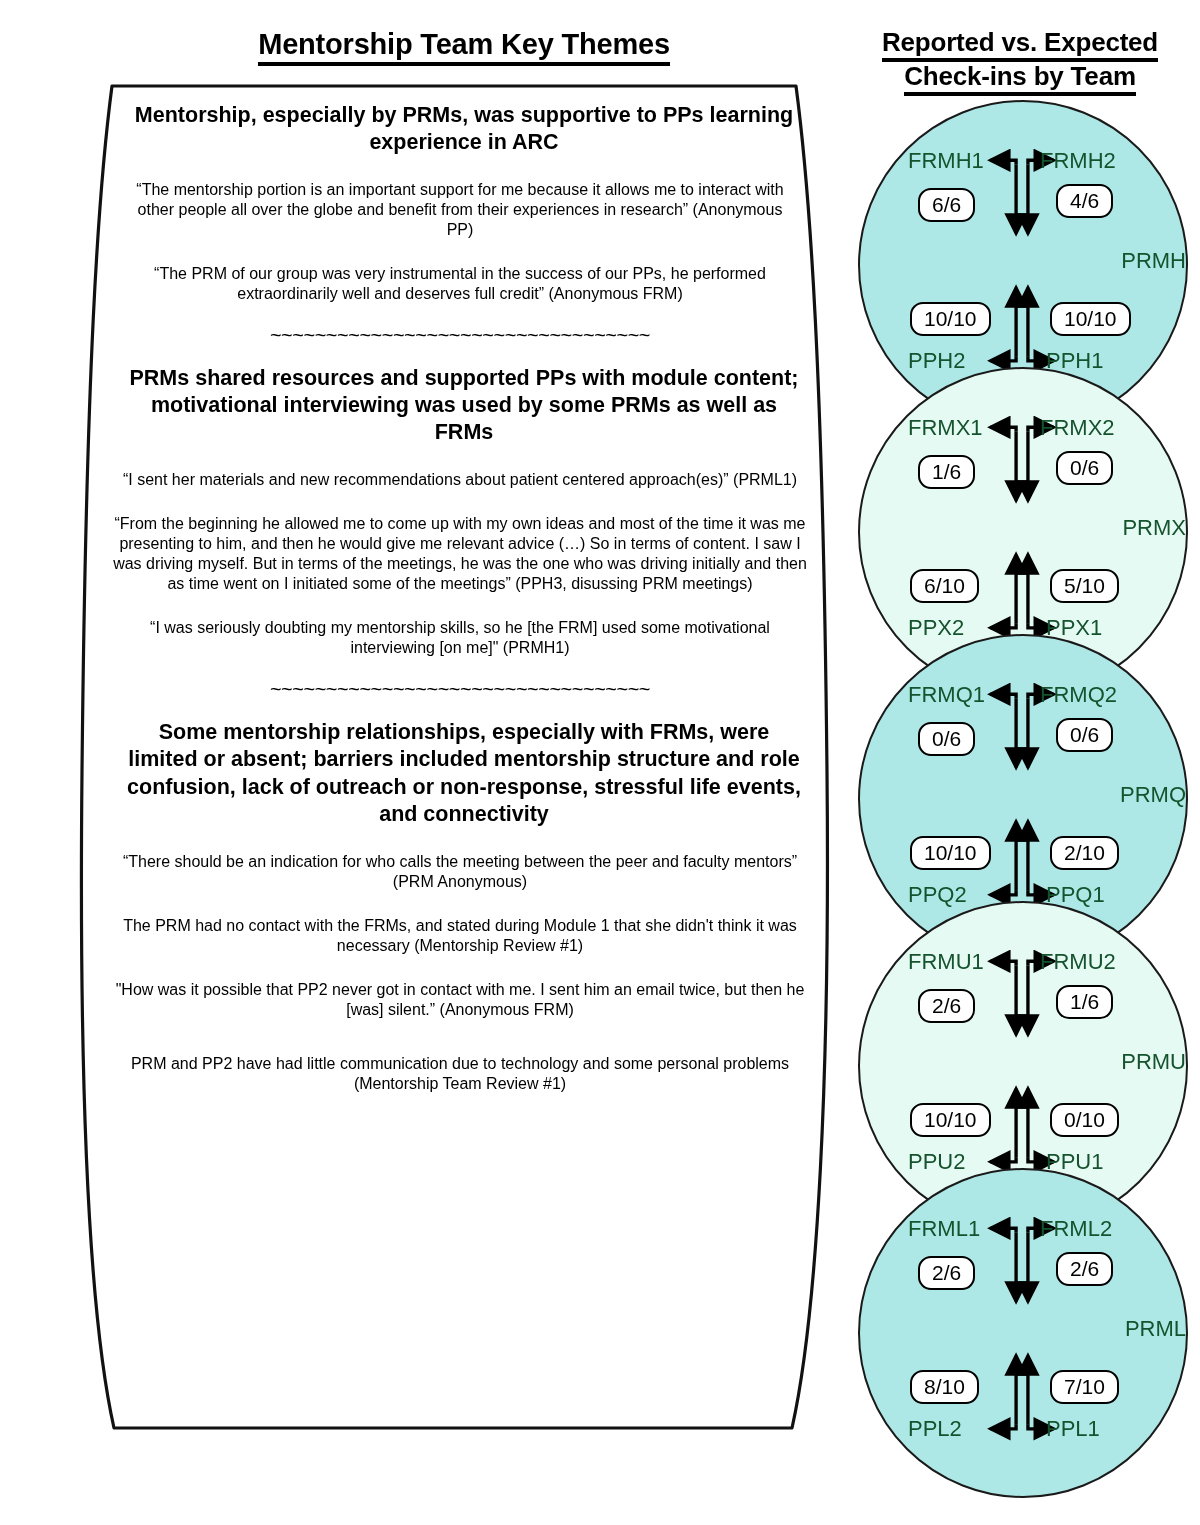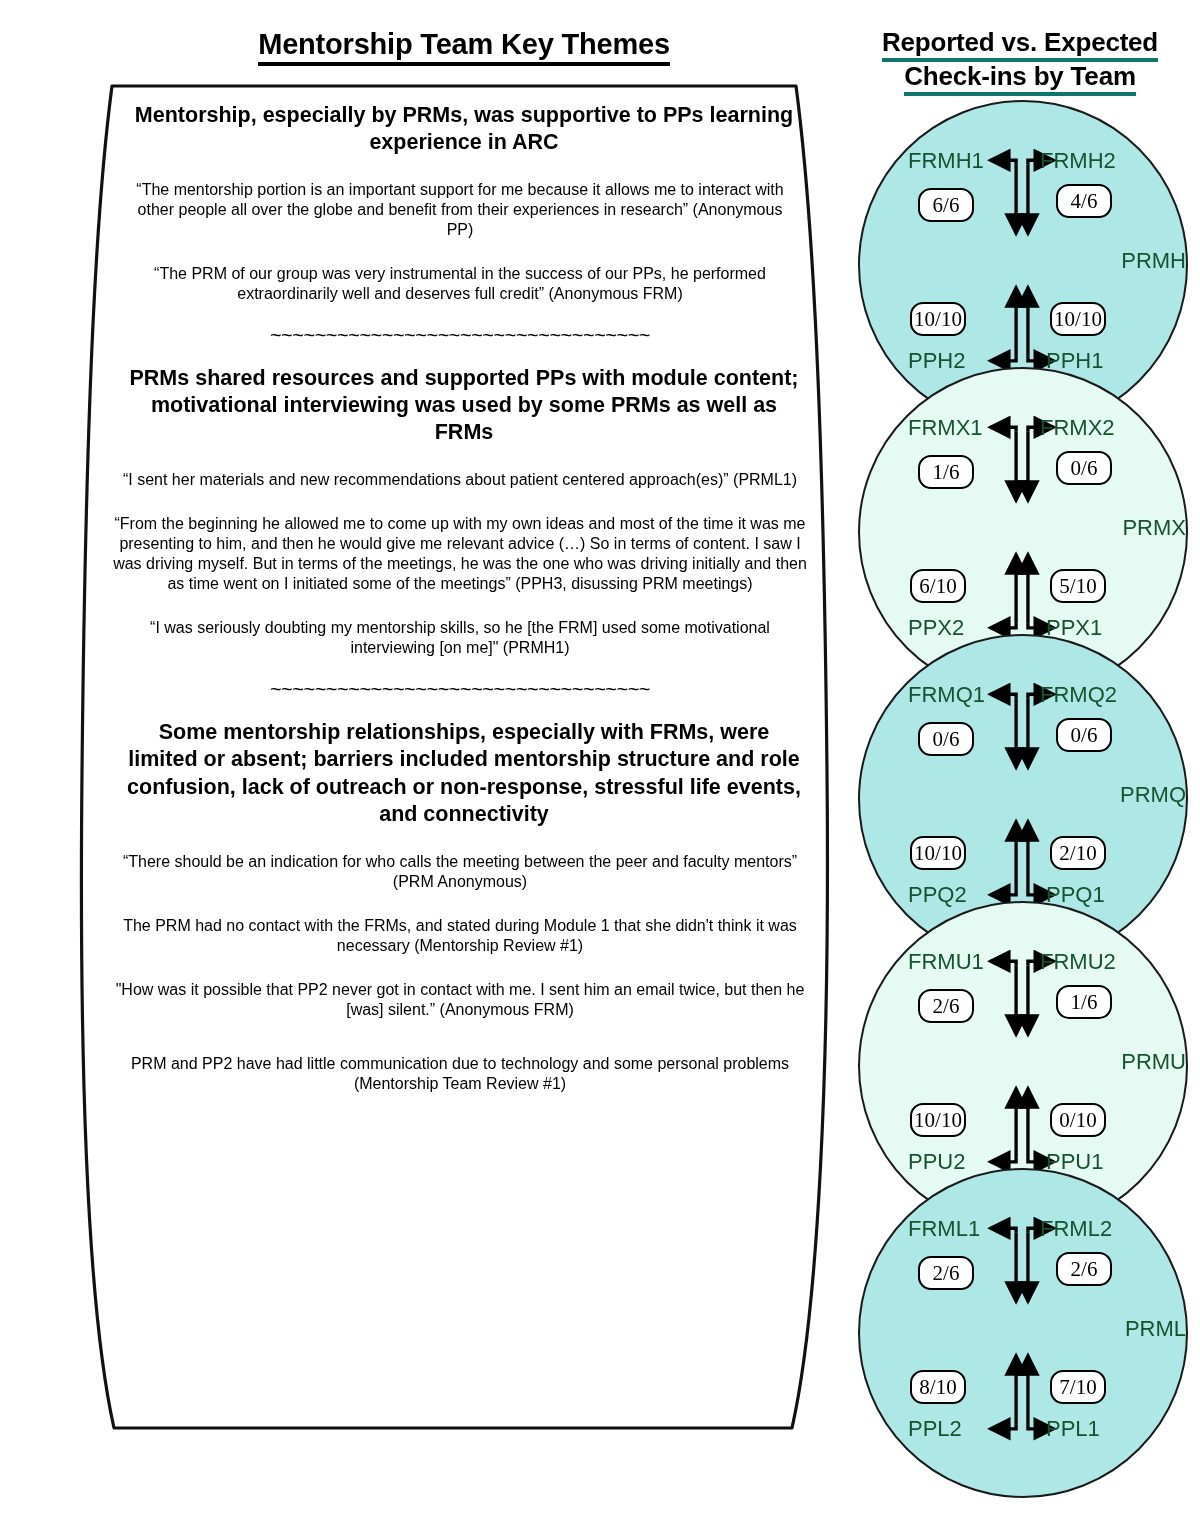--- a/index.html
+++ b/index.html
@@ -28,21 +28,21 @@
   #left-title {
     left: 104px; top: 28px; width: 720px;
     font-size: 29px;
   }
   #left-title .tx { display: inline-block; border-bottom: 4px solid #000; padding-bottom: 2px; }
   #right-title {
     left: 845px; top: 28px; width: 350px;
     font-size: 26px;
   }
   #right-title .tx { display: block; }
-  #right-title .tx span { display: inline-block; border-bottom: 4px solid #0f766e; padding-bottom: 1px; }
+  #right-title .tx span { display: inline-block; border-bottom: 4px solid #000000; padding-bottom: 1px; }
 
   
   #panel-wrap {
     position: absolute;
     left: 52px; top: 72px;
     width: 812px; height: 1420px;
   }
   #panel-svg { position: absolute; left: 0; top: 0; }
   #panel-content {
     position: absolute;
@@ -107,23 +107,22 @@
   
   .pill {
     position: absolute;
     background: #ffffff;
     border: 2.5px solid #000;
     border-radius: 13px;
     font-size: 21px;
     line-height: 30px;
     height: 34px;
     text-align: center;
-    padding: 0 1px;
+    padding: 0 12px;
     min-width: 56px;
-    font-family: Liberation Serif, serif;
   }
   .p-tl { left: 58px;  top: 86px; }
   .p-tr { left: 196px; top: 82px; }
   .p-bl { left: 50px;  top: 200px; }
   .p-br { left: 190px; top: 200px; }
 
   .arrows { position: absolute; left: 0; top: 0; width: 100%; height: 100%; }
 </style>
 </head>
 <body>

